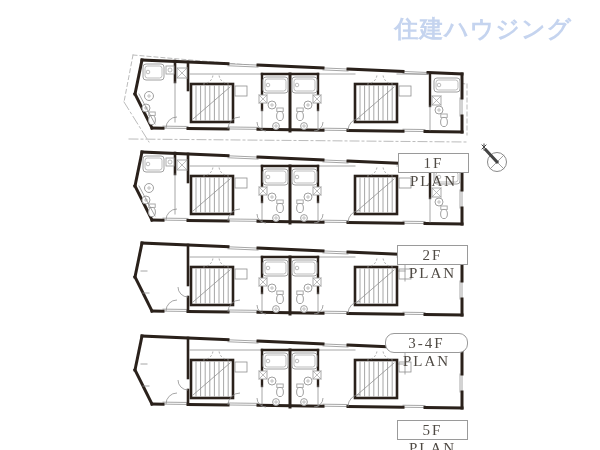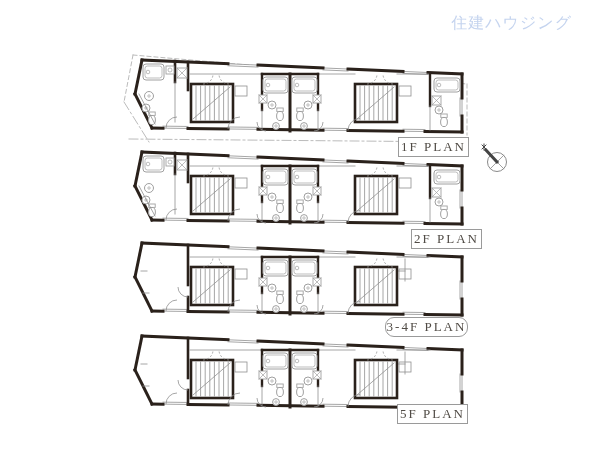--- a/index.html
+++ b/index.html
@@ -1,26 +1,26 @@
 <!DOCTYPE html>
 <html><head>
 <meta charset="utf-8">
 <style>
   html,body{margin:0;padding:0;background:#fff;}
   #stage{position:relative;width:600px;height:450px;background:#fff;overflow:hidden;
          font-family:"Liberation Sans",sans-serif;}
-  #logo{position:absolute;top:13px;right:28px;font-weight:normal;font-size:16px;
+  #logo{position:absolute;top:13px;right:28px;font-weight:bold;font-size:24px;
         letter-spacing:1px;font-family:"Liberation Sans","DejaVu Sans",sans-serif;}
   #drawing{position:absolute;left:0;top:0;}
   .plan-label{position:absolute;box-sizing:border-box;height:20px;background:#fff;
         border:1px solid #9a9a9a;text-align:center;
-        font-family:"Liberation Serif",serif;font-size:13px;letter-spacing:2px;
-        line-height:18px;}
+        font-family:"Liberation Serif",serif;font-size:15px;letter-spacing:2px;
+        line-height:18px;margin-top:16px;}
   #lb1{left:398px;top:137px;width:71px;}
-  #lb2{left:411px;top:229px;width:71px;}
+  #lb2{left:397px;top:229px;width:71px;}
   #lb3{left:385px;top:317px;width:83px;}
   #lb4{left:397px;top:404px;width:71px;}
 </style>
 </head>
 <body>
 
 <div id="stage">
   <div id="logo" style="color: rgb(197, 212, 239);">住建ハウジング</div>
   <svg id="drawing" width="600" height="450" viewBox="0 0 600 450">
       <g transform="translate(133,58)">

